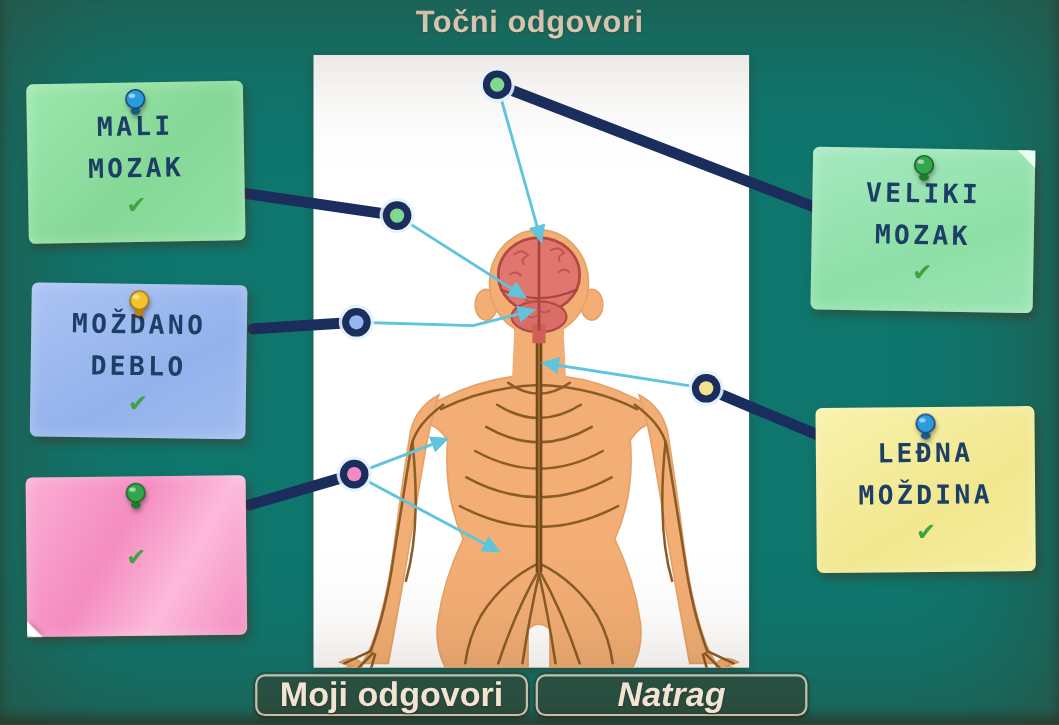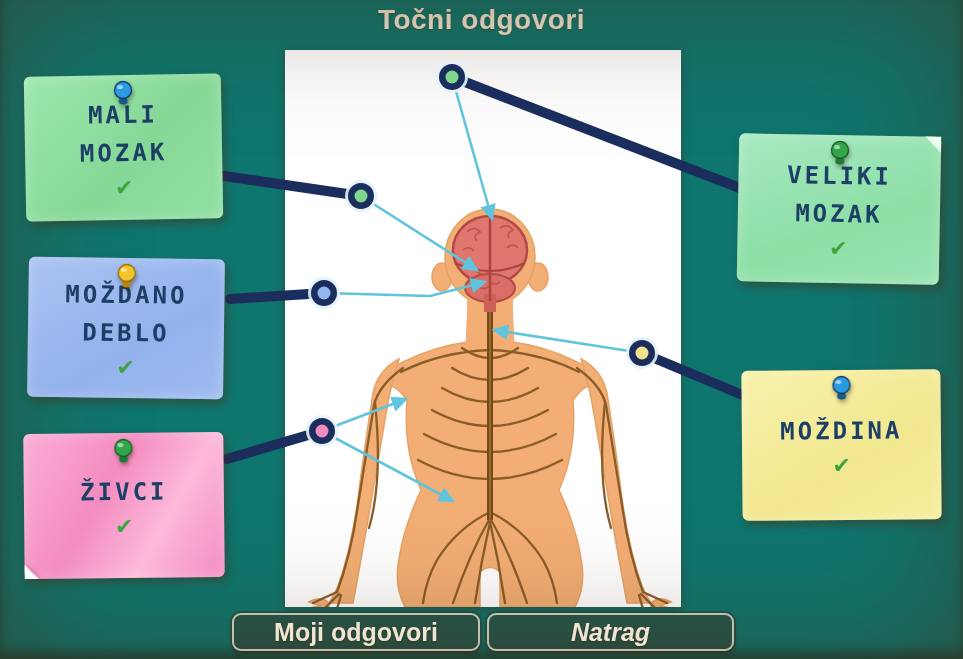--- a/index.html
+++ b/index.html
@@ -52,21 +52,21 @@
   #note-ledna  {left:742px;top:370px; width:199px;height:150px;transform:rotate(-.5deg);
     background:linear-gradient(150deg,#f9f2ac,#f1e78f 60%,#f6ee9d);}
   .fold{position:absolute;width:0;height:0;border-style:solid;}
   #note-zivci .fold{left:0;bottom:0;border-width:14px 0 0 14px;border-color:transparent transparent transparent #fff;
     filter:drop-shadow(2px -1px 2px rgba(120,40,80,.3));}
   #note-veliki .fold{right:0;top:0;border-width:0 16px 16px 0;border-color:transparent #eafdf0 transparent transparent;}
   .btn-row{position:absolute;left:0;top:613px;width:963px;z-index:7;}
   .ui-btn{
     position:absolute;height:38px;box-sizing:border-box;
     background:rgba(66,44,26,.42);border:2px solid rgba(236,226,206,.78);border-radius:9px;
-    color:#efe5d2;font-family:"Liberation Sans",sans-serif;font-weight:bold;font-size:25px;
+    color:#efe5d2;font-family:"Liberation Sans",sans-serif;font-weight:bold;font-size:31px;
     display:flex;align-items:center;justify-content:center;
     text-shadow:0 1px 2px rgba(55,32,14,.65);
     box-shadow:0 0 0 2px rgba(60,35,20,.30), 0 3px 5px rgba(55,32,14,.40);
     cursor:pointer;padding:1px;
   }
   #btn-moji{left:232px;width:248px;}
   #btn-natrag{left:487px;width:247px;font-style:italic;}
 </style>
 </head>
 <body>
@@ -218,21 +218,20 @@
     <span class="check">✔</span>
   </div>
 
   <div class="note" id="note-zivci">
     <span class="fold"></span>
     <svg class="pin" width="22" height="26">
       <ellipse cx="11" cy="21" rx="4.5" ry="3.5" fill="#1d7a33"></ellipse>
       <circle cx="11" cy="10" r="8.5" fill="#33a64c" stroke="#145c24" stroke-width="1.3"></circle>
       <ellipse cx="8" cy="7" rx="3" ry="2" fill="#ffffff" opacity=".55"></ellipse>
     </svg>
-    <span class="line">ŽIVCI</span>
     <span class="check">✔</span>
   </div>
 
   <div class="note" id="note-veliki">
     <span class="fold"></span>
     <svg class="pin" width="22" height="26">
       <ellipse cx="11" cy="21" rx="4.5" ry="3.5" fill="#1d7a33"></ellipse>
       <circle cx="11" cy="10" r="8.5" fill="#33a64c" stroke="#145c24" stroke-width="1.3"></circle>
       <ellipse cx="8" cy="7" rx="3" ry="2" fill="#ffffff" opacity=".55"></ellipse>
     </svg>
@@ -240,20 +239,21 @@
     <span class="line">MOZAK</span>
     <span class="check">✔</span>
   </div>
 
   <div class="note" id="note-ledna">
     <svg class="pin" width="22" height="26">
       <ellipse cx="11" cy="21" rx="4.5" ry="3.5" fill="#155a8a"></ellipse>
       <circle cx="11" cy="10" r="8.5" fill="#2b9be0" stroke="#14366b" stroke-width="1.3"></circle>
       <ellipse cx="8" cy="7" rx="3" ry="2" fill="#ffffff" opacity=".55"></ellipse>
     </svg>
+    <span class="line">LEĐNA</span>
     <span class="line">MOŽDINA</span>
     <span class="check">✔</span>
   </div>
 
   <div class="btn-row">
     <button class="ui-btn" id="btn-moji">Moji odgovori</button>
     <button class="ui-btn" id="btn-natrag">Natrag</button>
   </div>
 
 </div>

